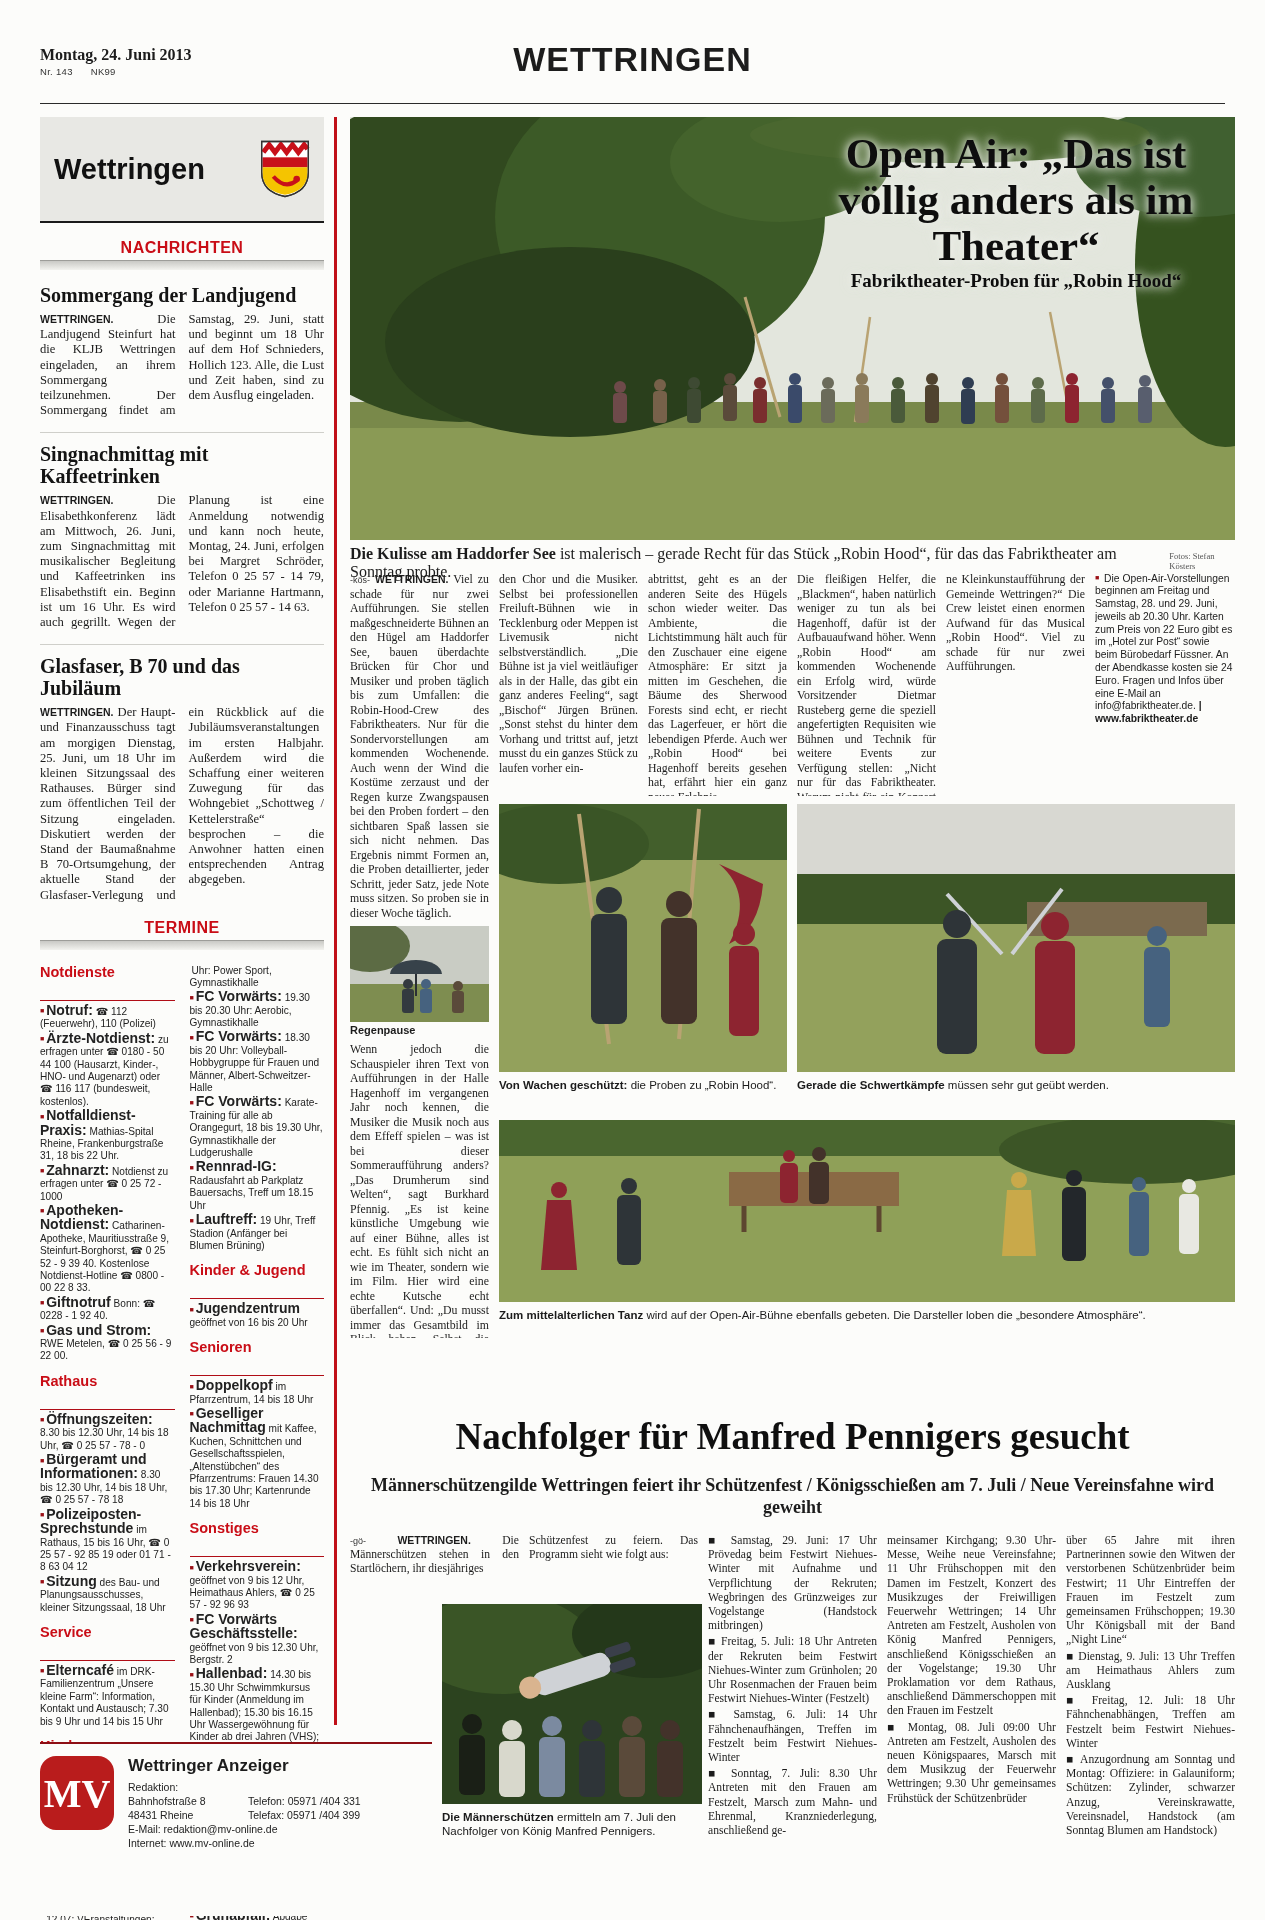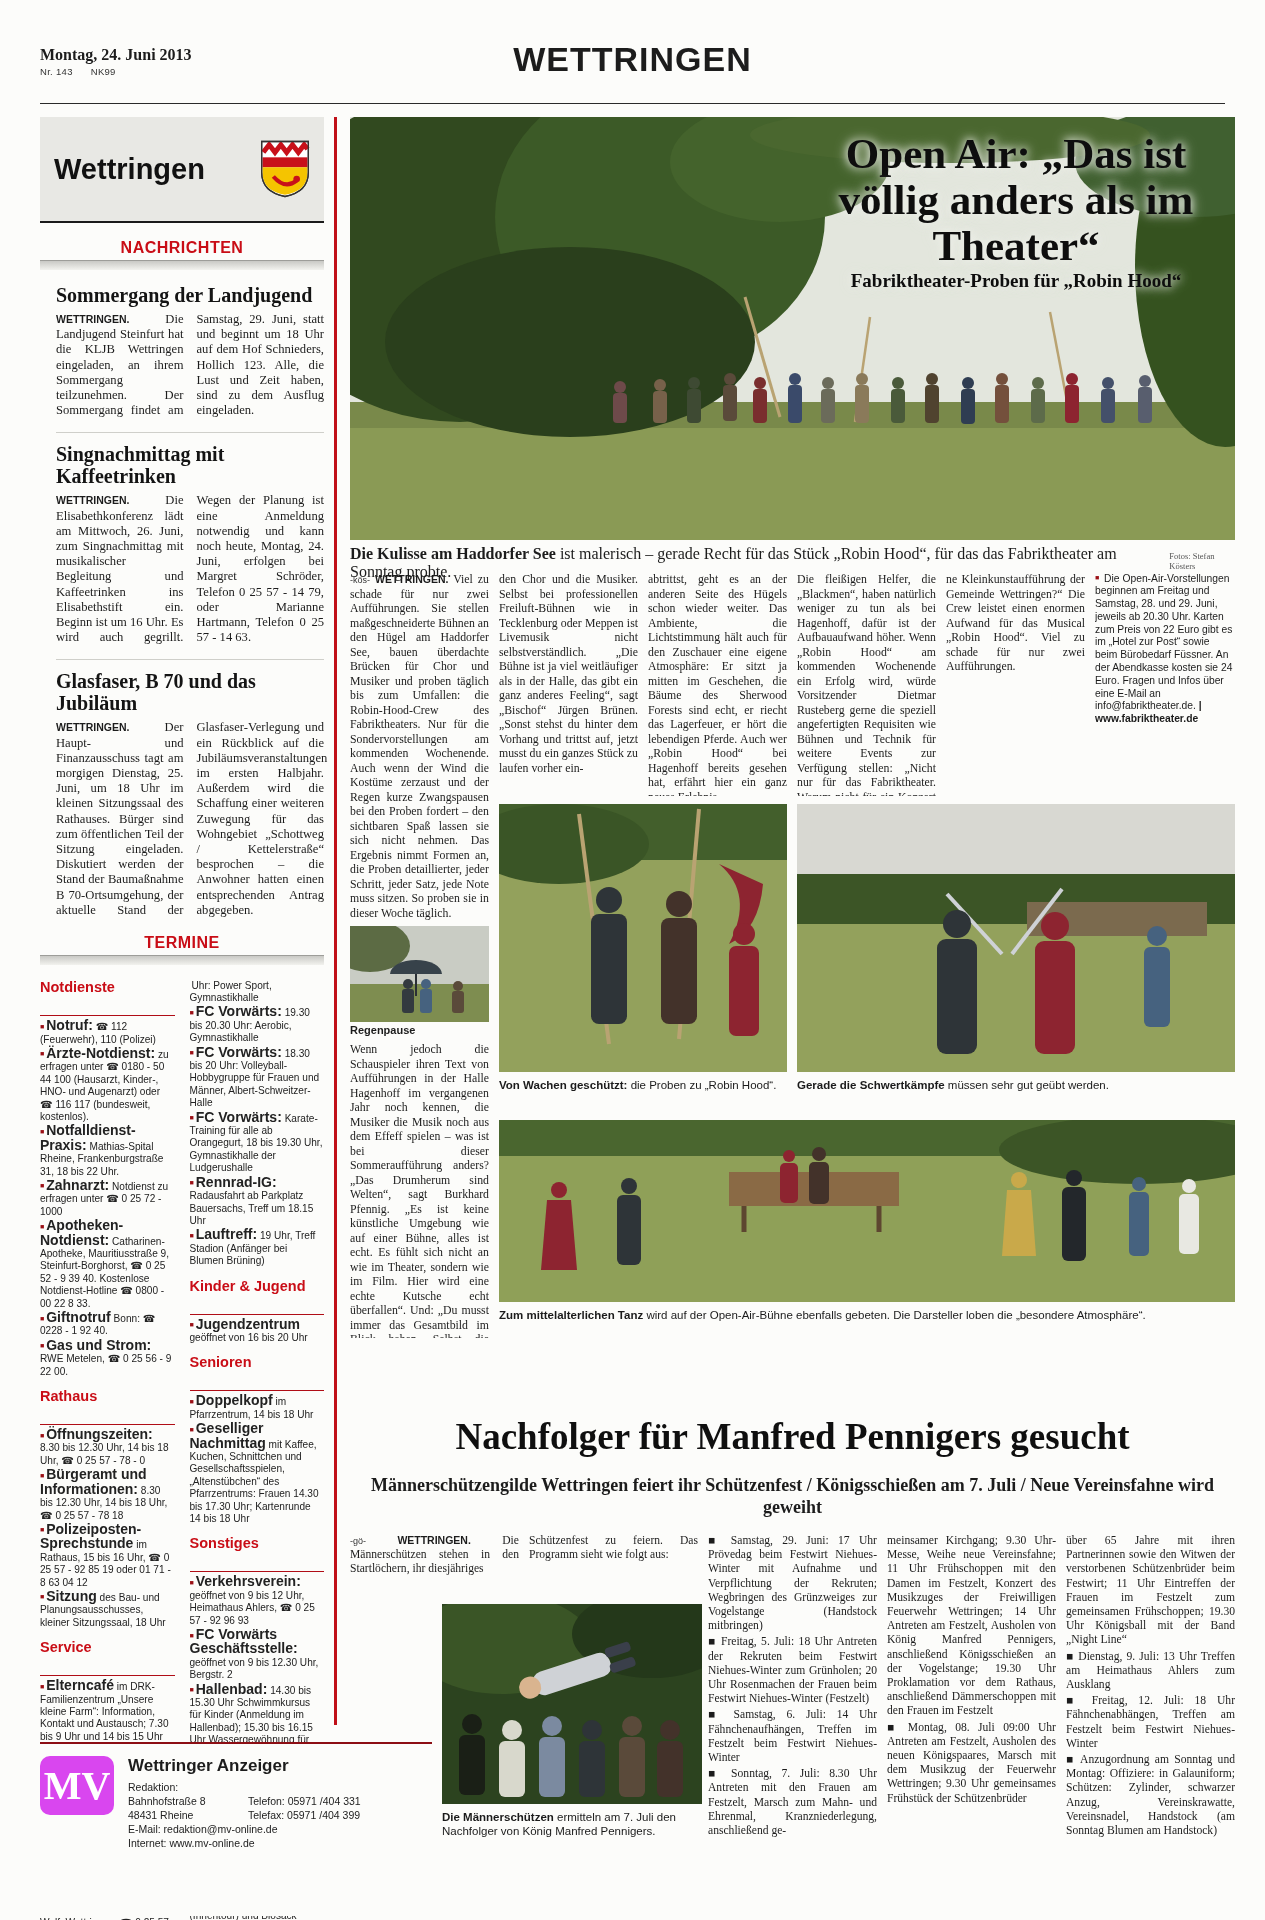--- a/index.html
+++ b/index.html
@@ -16,39 +16,39 @@
   
   .rail{left:40px;top:117px;width:284px;}
   .red-divider{left:334px;top:117px;width:3px;height:1608px;background:#c01018;}
   .masthead{height:106px;background:#e8e8e4;border-bottom:2px solid #1a1a1a;
             display:flex;align-items:center;justify-content:space-between;padding:0 14px;box-sizing:border-box;}
   .masthead h1{font:bold 29px "Liberation Sans","DejaVu Sans",sans-serif;margin:0;color:#111;}
   .crest{width:50px;height:60px;flex:none;}
   .sec-wrap{margin-top:16px;}
   .sec-head{text-align:center;color:#c90d16;font:bold 16px "Liberation Sans",sans-serif;letter-spacing:.5px;}
   .sec-bar{height:9px;margin-top:3px;background:linear-gradient(#c9c9c5,#f2f2ee);border-top:1px solid #9d9d99;}
-  .article{margin-top:14px;margin-left:16px;}
+  .article{margin-top:14px;}
   .article + .article{border-top:1px solid #cfcfca;padding-top:10px;}
   .article h3{margin:0 0 6px 0;font:bold 20px/22px "Liberation Serif",serif;color:#141414;}
   .art-body{columns:2;column-gap:13px;font:12.6px/15.2px "Liberation Serif",serif;
             text-align:justify;hyphens:auto;}
   .lead-in{font:bold 10.5px "Liberation Sans",sans-serif;}
   
   .termine{display:flex;gap:15px;margin-top:14px;}
   .t-col{flex:1;min-width:0;}
   .t-head{margin:10px 0 3px 0;color:#c90d16;font:bold 14.5px "Liberation Sans",sans-serif;
           border-bottom:1.5px solid #b00d16;padding-bottom:20px;}
   .t-group:first-child .t-head{margin-top:0;}
   .t-item{margin:0 0 1px 0;font:10.1px/12.4px "Liberation Sans","DejaVu Sans",sans-serif;color:#222;}
   .t-item b{font-size:14px;}
   .t-bullet{color:#9b1016;font-size:7px;vertical-align:1.5px;margin-right:2px;}
   
   .footer{left:40px;top:1742px;width:392px;background:#fcfcfa;border-top:2.5px solid #8c0e14;
           padding-top:12px;display:flex;gap:14px;font-family:"Liberation Sans",sans-serif;z-index:5;height:160px;}
-  .mv-logo{width:74px;height:59px;flex:none;background:#d946ef;border-radius:10px;
+  .mv-logo{width:74px;height:74px;flex:none;background:#b91c1c;border-radius:16px;
            display:flex;align-items:center;justify-content:center;
            font:bold 40px "Liberation Serif",serif;color:#fff;}
   .pub-name{font:bold 17px "Liberation Sans",sans-serif;margin-bottom:4px;}
   .pub-line{font:10.5px/14px "Liberation Sans",sans-serif;color:#222;}
   .pub-grid{display:grid;grid-template-columns:110px auto;column-gap:10px;}
   
   .photo{position:absolute;overflow:hidden;background:#bef264;}
   .photo svg{display:block;width:100%;height:100%;}
   .caption{position:absolute;font:11.5px/14px "Liberation Sans",sans-serif;color:#1b1b1b;}
   .caption b{font-size:11.5px;}

